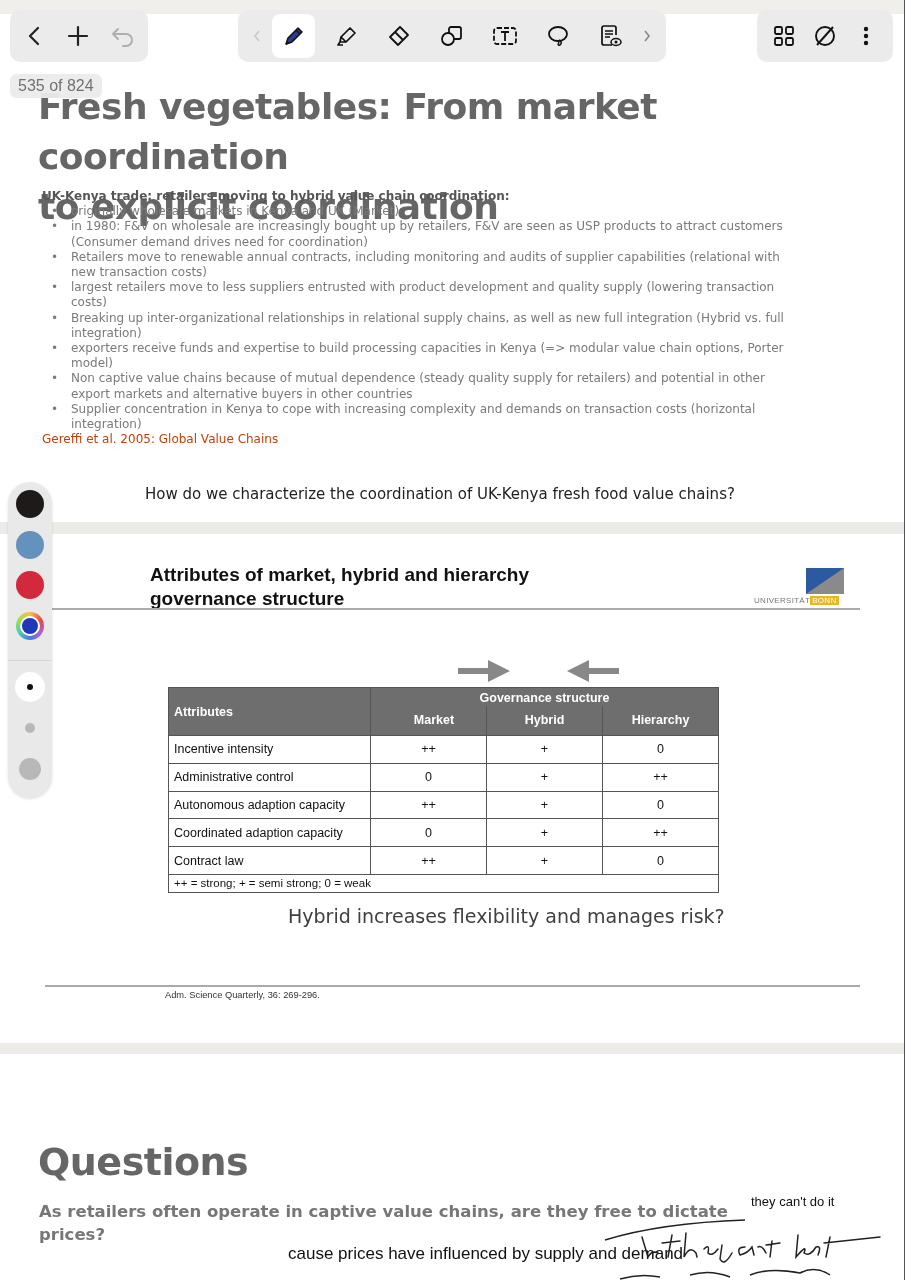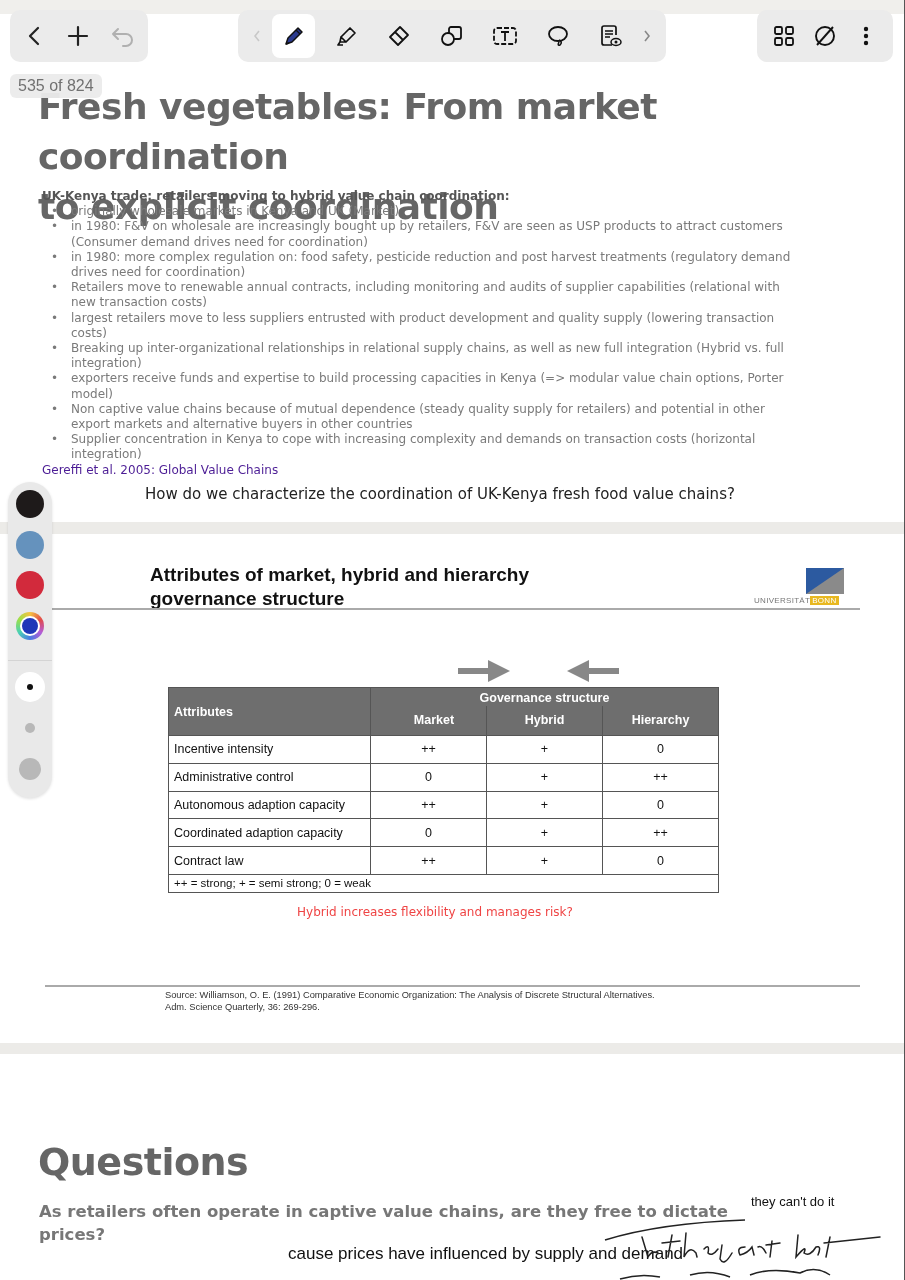--- a/index.html
+++ b/index.html
@@ -20,21 +20,21 @@
 
   .page-count { position: absolute; left: 10px; top: 74px; background: #ececec; border-radius: 6px; padding: 3px 8px; font-size: 16px; color: #6a6a6a; z-index: 3; opacity: 0.95; }
 
   
   .s1-title { position: absolute; left: 38px; top: 82px; width: 840px; font-family: "DejaVu Sans", sans-serif; font-weight: bold; font-size: 36px; line-height: 50px; color: #666; letter-spacing: -0.5px; }
   .s1-body { position: absolute; left: 42px; top: 189px; width: 760px; font-family: "DejaVu Sans", sans-serif; font-size: 12px; line-height: 15.2px; color: #7a7a7a; }
   .s1-head { font-weight: bold; color: #555; }
   .s1-body ul { list-style: none; }
   .s1-body li { padding-left: 29px; position: relative; }
   .s1-body li::before { content: "\2022"; position: absolute; left: 9px; top: 0; }
-  .s1-ref { color: #4c1d95; }
+  .s1-ref { color: #c2410c; }
   .s1-q { position: absolute; left: 145px; top: 485px; font-family: "DejaVu Sans", sans-serif; font-size: 15px; color: #222; }
 
   .sep { position: absolute; left: 0; width: 905px; background: #ecebe8; }
 
   
   .s2-title { position: absolute; left: 150px; top: 563px; width: 478px; text-align: left; font-weight: bold; font-size: 19px; line-height: 24px; color: #111; }
   .s2-line { position: absolute; left: 50px; top: 608px; width: 810px; height: 2px; background: #aaa; }
   .uni-logo { position: absolute; left: 752px; top: 568px; width: 100px; height: 40px; }
   .uni-mark { position: absolute; right: 8px; top: 0; width: 38px; height: 26px; background: #8a8a8a; overflow: hidden; }
   .uni-mark::before { content: ""; position: absolute; left: 0; top: 0; width: 38px; height: 26px; background: #2c5aa0; clip-path: polygon(0 0, 100% 0, 0 100%); }
@@ -47,21 +47,21 @@
 
   .gov-table { position: absolute; left: 168px; top: 687px; width: 551px; border-collapse: collapse; font-size: 12.5px; color: #111; }
   .gov-table th { background: #6e6e6e; color: #fff; font-weight: bold; font-size: 12.5px; }
   .gov-table td, .gov-table th { border: 1px solid #555; }
   .gov-table td { height: 27.8px; }
   .gov-table td.attr { padding-left: 5px; text-align: left; width: 202px; }
   .gov-table td.val { text-align: center; width: 116px; }
   .gov-table th.attrs-h { text-align: left; padding-left: 5px; }
   .gov-table td.legend { font-size: 11.5px; padding-left: 5px; height: 18px; }
 
-  .s2-q { position: absolute; left: 297px; top: 905px; font-family: "DejaVu Sans", sans-serif; font-size: 12px; color: #ef4444; }
+  .s2-q { position: absolute; left: 288px; top: 905px; font-family: "DejaVu Sans", sans-serif; font-size: 19px; color: #404040; }
   .s2-line2 { position: absolute; left: 45px; top: 985px; width: 815px; height: 2px; background: #aaa; }
   .s2-src { position: absolute; left: 165px; top: 990px; width: 600px; font-size: 9.3px; line-height: 11.5px; color: #333; }
 
   
   .s3-title { position: absolute; left: 38px; top: 1123px; font-family: "DejaVu Sans", sans-serif; font-weight: bold; font-size: 38px; color: #666; letter-spacing: -0.5px; margin-top: 17px; }
   .s3-q { position: absolute; left: 39px; top: 1200px; width: 720px; font-family: "DejaVu Sans", sans-serif; font-weight: bold; font-size: 16.5px; line-height: 23px; color: #777; }
   .typed1 { position: absolute; left: 751px; top: 1194px; font-size: 13px; color: #111; }
   .typed2 { position: absolute; left: 288px; top: 1244px; font-size: 17px; color: #111; }
   .ink { position: absolute; left: 600px; top: 1195px; width: 305px; height: 85px; }
 
@@ -180,21 +180,20 @@
 
 <div class="s1-title">
   <div>Fresh vegetables: From market coordination</div>
   <div>to explicit coordination</div>
 </div>
 <div class="s1-body">
   <div class="s1-head">UK-Kenya trade: retailers moving to hybrid value chain coordination:</div>
   <ul>
     <li>originally wholesale markets in Kenya and UK (Market)</li>
     <li>in 1980: F&amp;V on wholesale are increasingly bought up by retailers, F&amp;V are seen as USP products to attract customers (Consumer demand drives need for coordination)</li>
-    <li>in 1980: more complex regulation on: food safety, pesticide reduction and post harvest treatments (regulatory demand drives need for coordination)</li>
     <li>Retailers move to renewable annual contracts, including monitoring and audits of supplier capabilities (relational with new transaction costs)</li>
     <li>largest retailers move to less suppliers entrusted with product development and quality supply (lowering transaction costs)</li>
     <li>Breaking up inter-organizational relationships in relational supply chains, as well as new full integration (Hybrid vs. full integration)</li>
     <li>exporters receive funds and expertise to build processing capacities in Kenya (=&gt; modular value chain options, Porter model)</li>
     <li>Non captive value chains because of mutual dependence (steady quality supply for retailers) and potential in other export markets and alternative buyers in other countries</li>
     <li>Supplier concentration in Kenya to cope with increasing complexity and demands on transaction costs (horizontal integration)</li>
   </ul>
   <div class="s1-ref">Gereffi et al. 2005: Global Value Chains</div>
 </div>
 <div class="s1-q">How do we characterize the coordination of UK-Kenya fresh food value chains?</div>
@@ -263,21 +262,20 @@
   </tr>
   <tr>
     <td class="legend" colspan="4">++ = strong; + = semi strong; 0 = weak</td>
   </tr>
 </tbody>
   </table>
 
 <div class="s2-q">Hybrid increases flexibility and manages risk?</div>
 <div class="s2-line2"></div>
 <div class="s2-src">
-  <div>Source: Williamson, O. E. (1991) Comparative Economic Organization: The Analysis of Discrete Structural Alternatives.</div>
   <div>Adm. Science Quarterly, 36: 269-296.</div>
 </div>
 
 <div class="sep" style="top:1043px;height:11px;"></div>
 
 <div class="s3-title">Questions</div>
 <div class="s3-q">As retailers often operate in captive value chains, are they free to dictate prices?</div>
 <div class="typed1">they can't do it</div>
 <div class="typed2">cause prices have influenced by supply and demand</div>
 <svg class="ink" viewBox="0 0 305 85">

